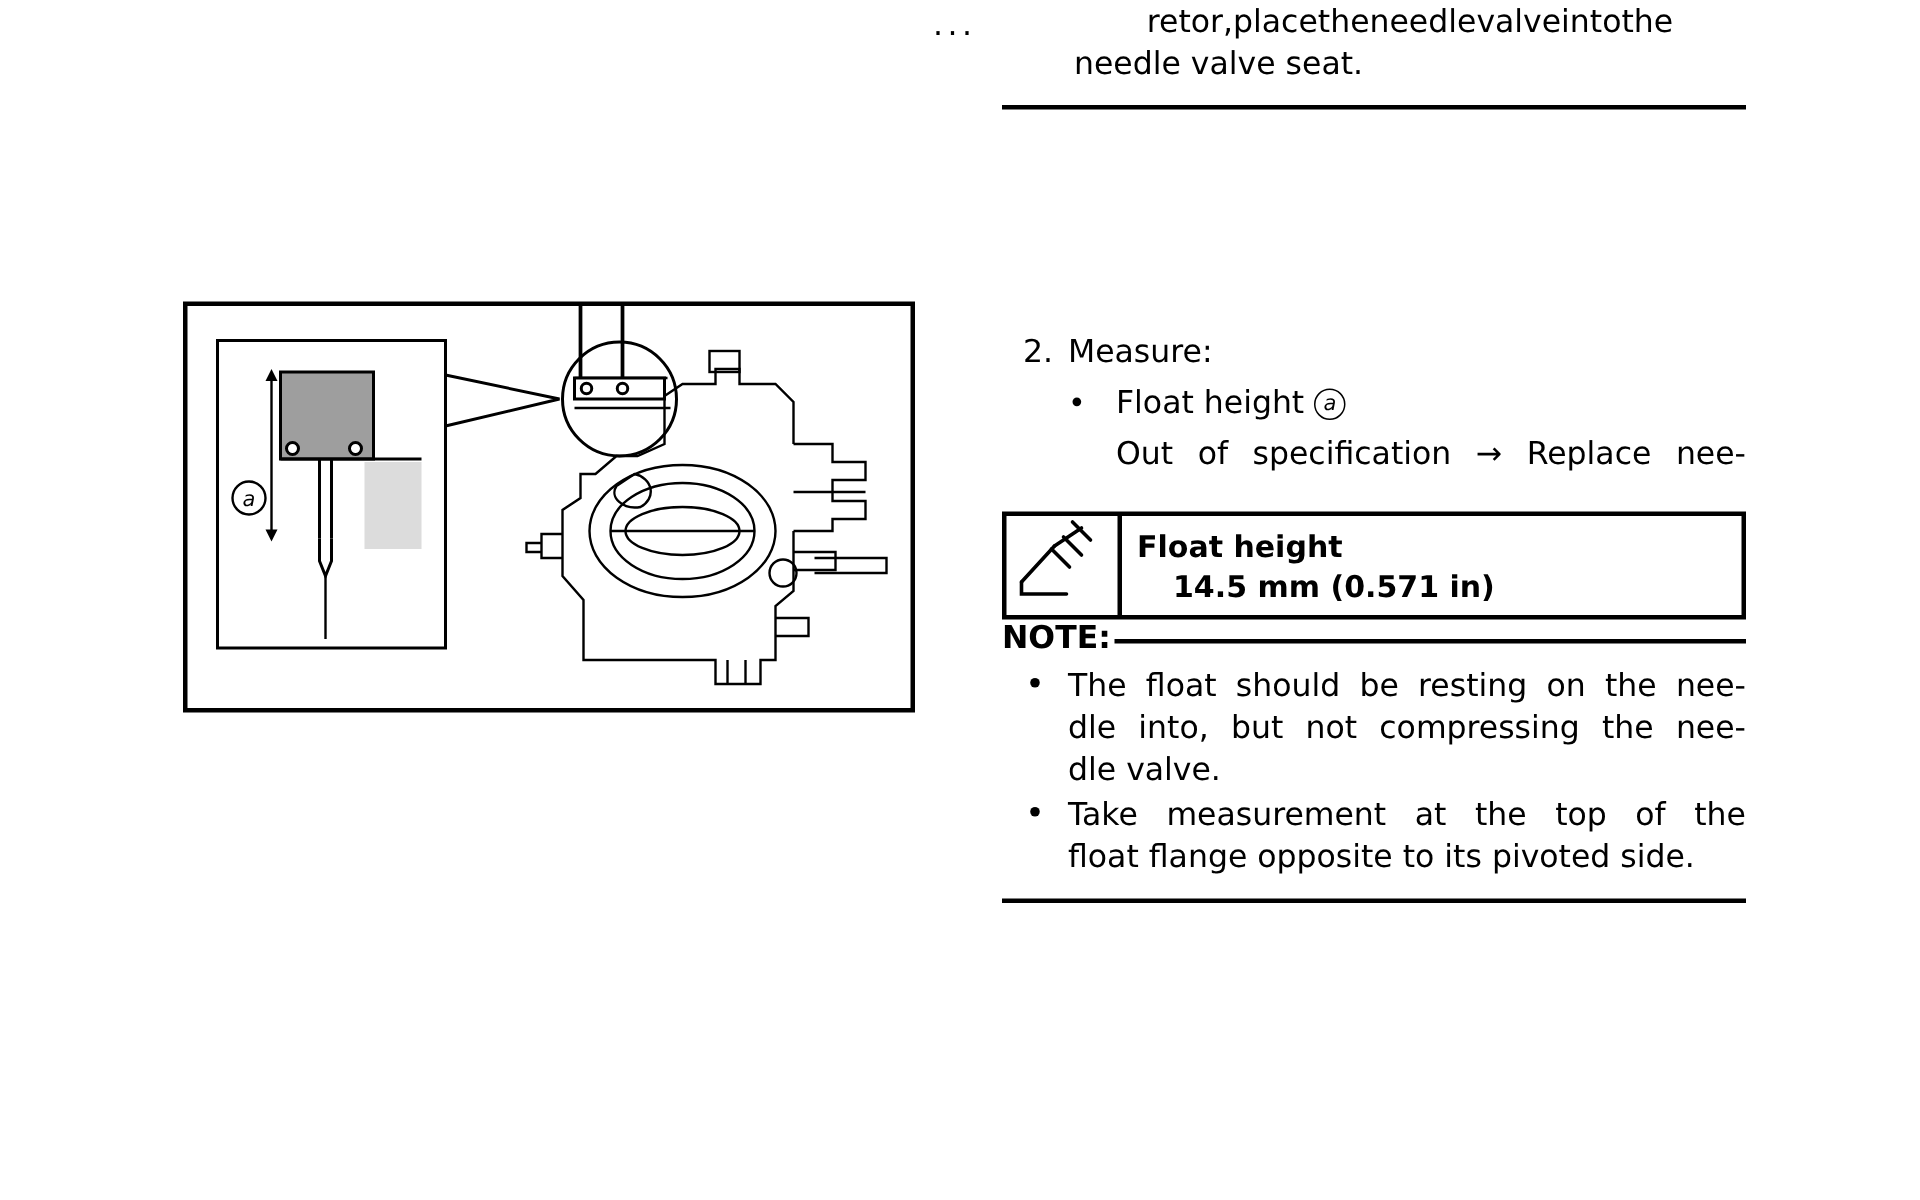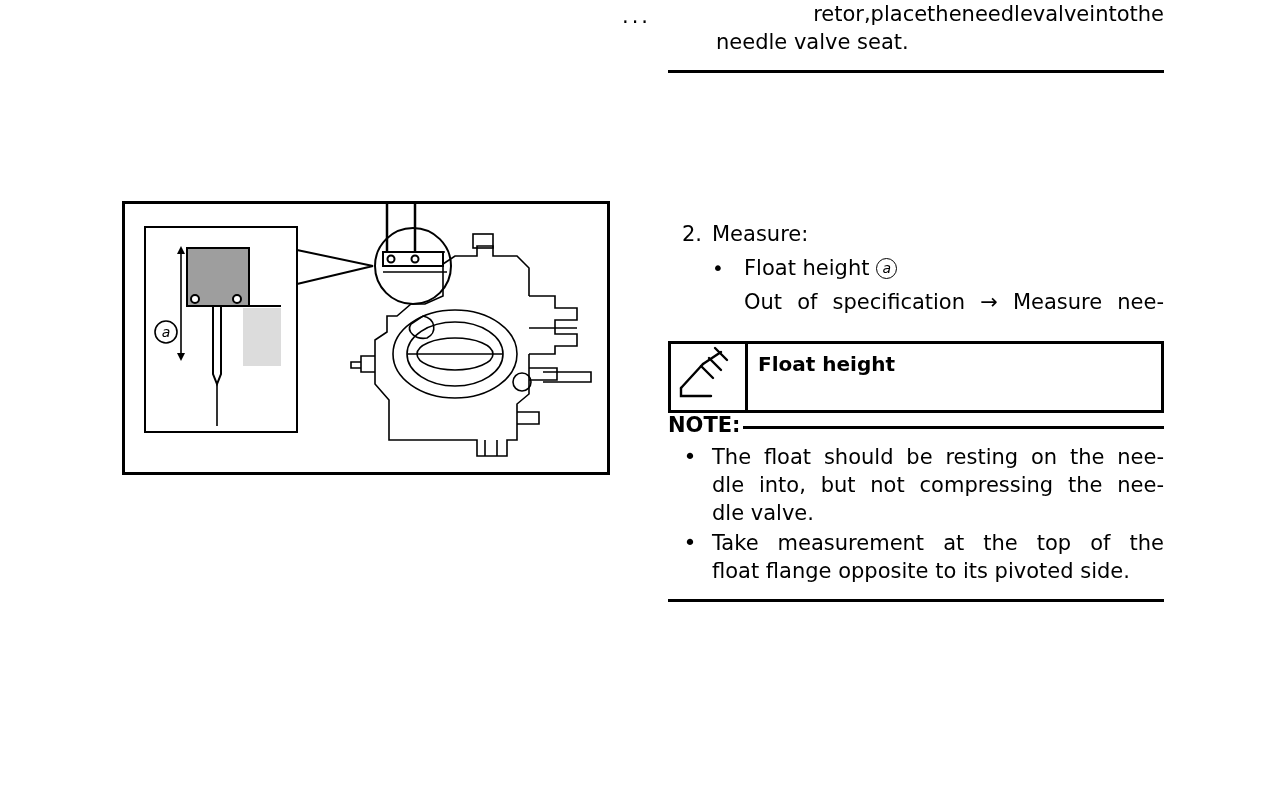--- a/index.html
+++ b/index.html
@@ -49,21 +49,21 @@
     text-align-last: left;
     margin: 0;
     padding: 0 0 0 48px;
   }
   .top-para .line {
     display: block;
     white-space: nowrap;
   }
   .line.justify {
     display: flex;
-    justify-content: flex-end;
+    justify-content: center;
   }
 
   #dots {
     position: absolute;
     left: 622px;
     top: 2px;
     font-size: 21px;
     letter-spacing: 3px;
     line-height: 28px;
   }
@@ -287,21 +287,21 @@
           <span>Float height</span>
           <span class="circ-a">a</span>
         </div>
       </div>
       <div class="sub-text">
         <div class="jline">
           <span>Out</span>
           <span>of</span>
           <span>specification</span>
           <span>→</span>
-          <span>Measure</span>
+          <span>Replace</span>
           <span>nee-</span>
         </div>
       </div>
     </div>
   </div>
 
   <div id="spec-box">
     <div id="spec-icon-cell">
       <svg width="68" height="64" viewBox="0 0 68 64">
         <g fill="none" stroke="#000" stroke-width="2.4" stroke-linecap="round">
@@ -309,20 +309,21 @@
           <path d="M10 44 L10 52 L40 52"></path>
           <path d="M32 20 L50 8"></path>
           <path d="M44 4 L56 16"></path>
           <path d="M38 14 L50 26"></path>
           <path d="M30 22 L42 34"></path>
         </g>
       </svg>
     </div>
     <div id="spec-text-cell">
       <div>Float height</div>
+      <div id="spec-value">14.5 mm (0.571 in)</div>
     </div>
   </div>
 
   <div id="note-head">
     <span id="note-label">NOTE:</span>
     <span class="rule"></span>
   </div>
 
   <div id="note-list">
 

